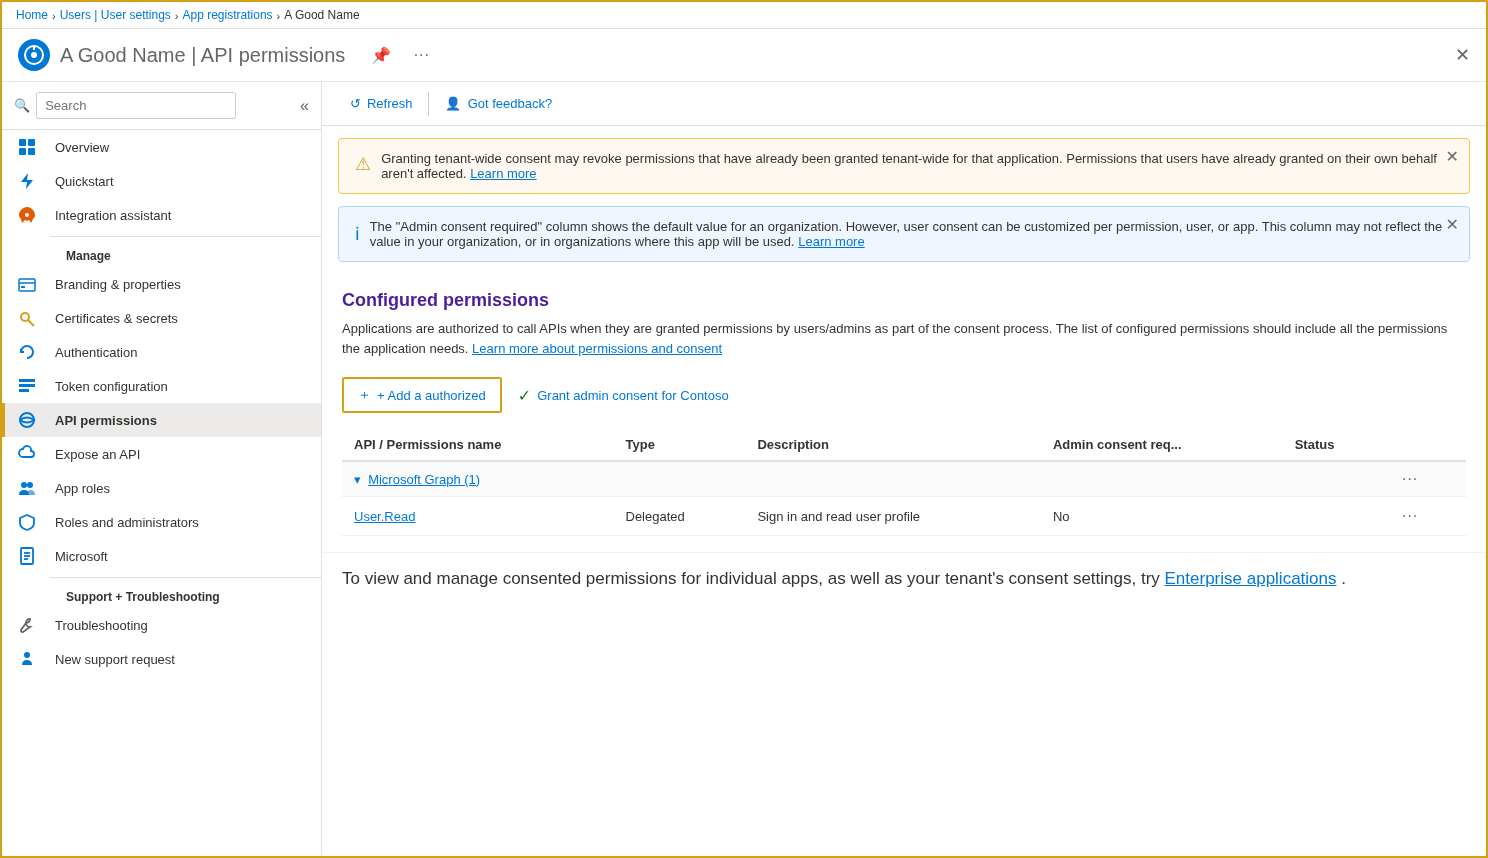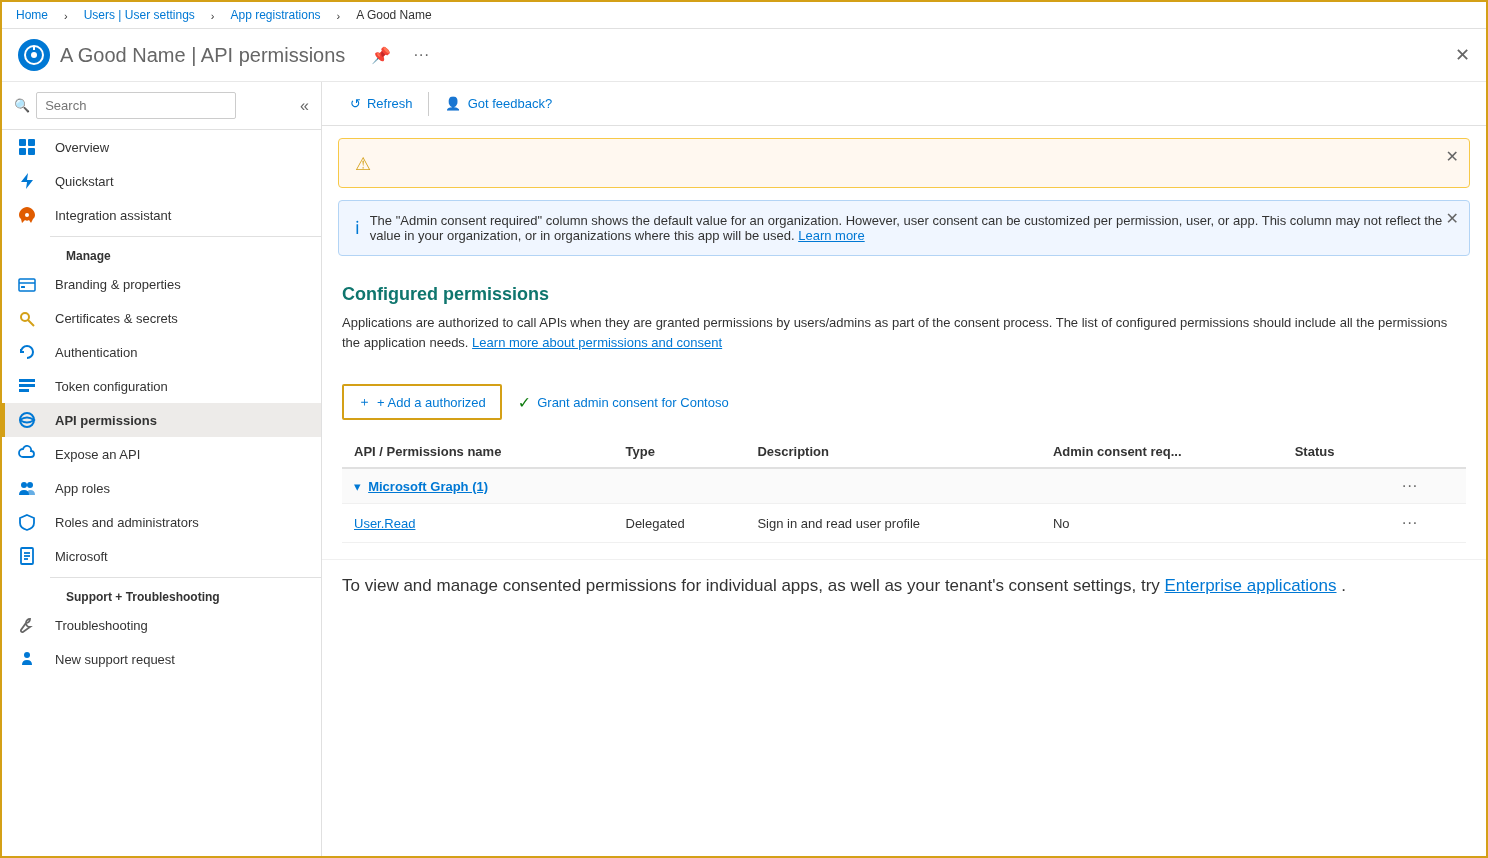--- a/index.html
+++ b/index.html
@@ -7,21 +7,21 @@
 
     
     .breadcrumb-bar {
       padding: 6px 14px;
       font-size: 12px;
       color: #0078d4;
       background: #fff;
       border-bottom: 1px solid #e0e0e0;
       display: flex;
       align-items: flex-end;
-      gap: 16px;
+      gap: 4px;
     }
     .breadcrumb-bar span { color: #333; }
     .breadcrumb-bar a { color: #0078d4; text-decoration: none; }
     .breadcrumb-sep { color: #666; font-size: 11px; }
 
     
     .page-header {
       display: flex;
       align-items: center;
       padding: 10px 16px;
@@ -111,22 +111,22 @@
       margin: 12px 16px; padding: 12px 16px; background: #f0f6ff; border: 1px solid #b3d4f5;
       border-radius: 4px; display: flex; gap: 10px; align-items: flex-start; position: relative;
       font-size: 13px; color: #333;
     }
     .alert-icon { font-size: 18px; flex-shrink: 0; margin-top: 2px; }
     .alert-close { position: absolute; right: 10px; top: 8px; background: none; border: none; cursor: pointer; font-size: 16px; color: #666; }
     .alert-text a { color: #0078d4; }
 
     
     .section { padding: 16px 20px; }
-    .section-title { font-size: 18px; font-weight: 600; margin-bottom: 8px; color: #0f766e; }
-    .section-desc { font-size: 13px; color: #333; margin-bottom: 32px; line-height: 1.5; }
+    .section-title { font-size: 18px; font-weight: 600; margin-bottom: 8px; color: #4c1d95; }
+    .section-desc { font-size: 13px; color: #333; margin-bottom: 19px; line-height: 1.5; }
     .section-desc a { color: #0078d4; }
 
     
     .action-bar { display: flex; gap: 16px; align-items: center; margin-bottom: 16px; }
     .btn-primary-outlined {
       display: flex; align-items: center; gap: 6px; border: 2px solid #d4a017; background: #fff;
       color: #0078d4; padding: 7px 14px; cursor: pointer; font-size: 13px; font-weight: 500; border-radius: 2px;
     }
     .grant-consent-btn {
       display: flex; align-items: center; gap: 6px; background: none; border: none; color: #0078d4;
@@ -136,21 +136,21 @@
 
     
     .permissions-table { width: 100%; border-collapse: collapse; }
     .permissions-table th {
       text-align: left; padding: 8px 12px; font-size: 13px; font-weight: 600;
       border-bottom: 2px solid #e0e0e0; color: #333; background: #fff;
     }
     .permissions-table td { padding: 8px 12px; border-bottom: 1px solid #f0f0f0; font-size: 13px; }
     .permissions-table .group-row td { padding: 6px 12px; background: #fafafa; font-size: 13px; }
     .expand-icon { color: #0078d4; cursor: pointer; margin-right: 4px; }
-    .ms-graph-link { color: #0078d4; font-weight: 700; }
+    .ms-graph-link { color: #0078d4; font-weight: 400; }
     .user-read-link { color: #0078d4; }
     .ellipsis-btn { background: none; border: none; cursor: pointer; color: #666; font-size: 16px; padding: 2px 6px; }
     .col-type { color: #333; }
     .col-desc { color: #333; }
     .col-admin { color: #333; }
 
     
     .bottom-notice { padding: 16px 20px; font-size: 17px; color: #333; border-top: 1px solid #f0f0f0; }
     .bottom-notice a { color: #0078d4; }
 
@@ -360,20 +360,24 @@
       </button>
       <div class="toolbar-divider"></div>
       <button class="toolbar-btn">
         <span>👤</span>
         <span>Got feedback?</span>
       </button>
     </div>
 
     <div class="alert-warning">
       <span class="alert-icon" style="color:#d4a017;">⚠</span>
+      <div class="alert-text">
+        <span>Granting tenant-wide consent may revoke permissions that have already been granted tenant-wide for that application. Permissions that users have already granted on their own behalf aren't affected.</span>
+        <a href="#">Learn more</a>
+      </div>
       <button class="alert-close">✕</button>
     </div>
 
     <div class="alert-info">
       <span class="alert-icon" style="color:#0078d4;">ℹ</span>
       <div class="alert-text">
         <span>The "Admin consent required" column shows the default value for an organization. However, user consent can be customized per permission, user, or app. This column may not reflect the value in your organization, or in organizations where this app will be used.</span>
         <a href="#">Learn more</a>
       </div>
       <button class="alert-close">✕</button>

